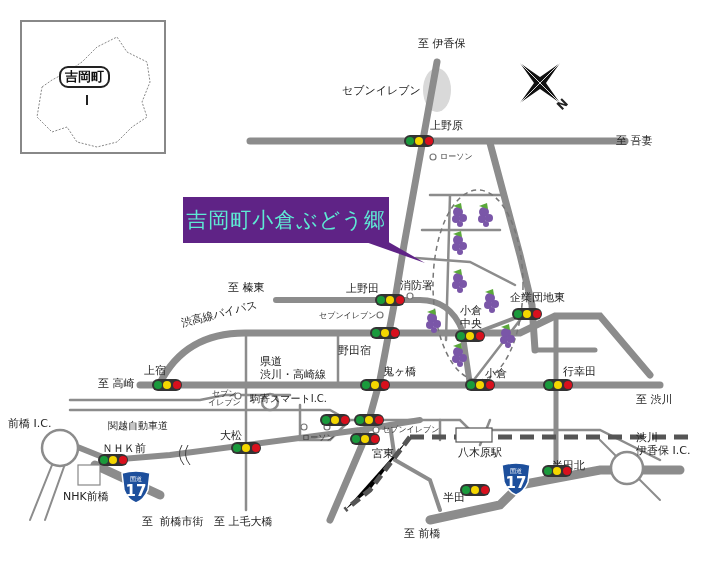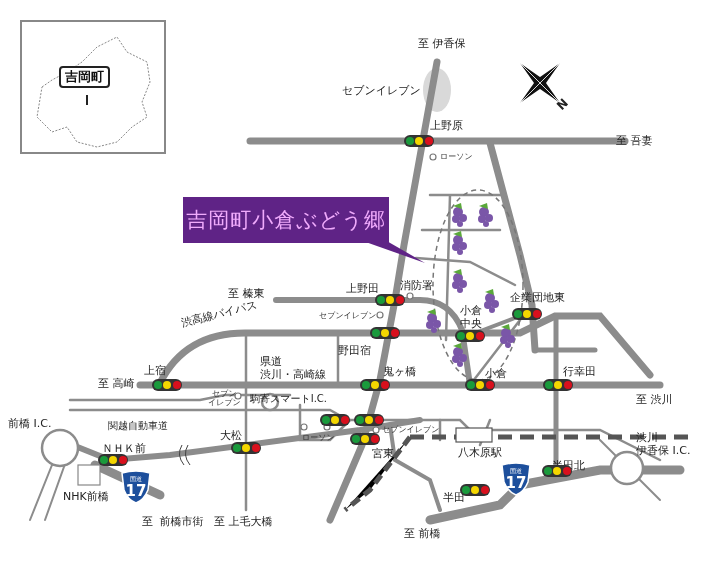--- a/index.html
+++ b/index.html
@@ -4,26 +4,26 @@
 <style>
   html, body { margin:0; padding:0; background:#ffffff; }
   body { width:701px; height:561px; position:relative; overflow:hidden;
          font-family: "DejaVu Sans", "Liberation Sans", sans-serif; }
   #map { position:absolute; left:0; top:0; width:701px; height:561px; }
   .lbl { position:absolute; font-size:11px; color:#222; white-space:nowrap; line-height:1.15; }
   .lbl.sm { font-size:8px; color:#333; }
   .lbl.md { font-size:12px; }
   .lbl.lg { font-size:10px; }
   .banner { position:absolute; left:183px; top:197px; width:206px; height:46px;
-            background:#5f2386; color:#f0abfc; font-size:21px; display:flex;
+            background:#5f2386; color:#5eead4; font-size:21px; display:flex;
             align-items:center; justify-content:center; letter-spacing:1px; }
   .inset { position:absolute; left:20px; top:20px; width:142px; height:130px;
            border:2px solid #888; background:#fff; overflow:hidden; }
   .inset-label { position:absolute; left:37px; top:44px; border:2px solid #222;
-                 border-radius:4px; padding:0 4px; font-size:13px; font-weight:bold;
+                 border-radius:9px; padding:0 4px; font-size:13px; font-weight:bold;
                  background:#fff; color:#111; }
   .light { position:absolute; width:30px; height:12px; background:#333; border-radius:6px;
            display:flex; align-items:center; justify-content:space-evenly; }
   .light i { display:block; width:8px; height:8px; border-radius:50%; }
   .light i.g { background:#1a9a3c; }
   .light i.y { background:#f4d600; }
   .light i.r { background:#d8101d; }
   .route-shield { position:absolute; width:32px; height:34px;text-decoration:underline; }
   .route-shield .txt-top { position:absolute; top:5px; left:0; width:100%; text-align:center;
                            font-size:6px; color:#fff; }
@@ -176,21 +176,21 @@
   <div class="inset-label">吉岡町</div>
   <div style="position:absolute;left:64px;top:73px;width:4px;height:10px;border-left:2px solid #222;"></div>
 </div>
 
 <div class="banner">吉岡町小倉ぶどう郷</div>
 
 <div class="lbl md" style="left:558px;top:98px;font-weight:bold;transform:rotate(-45deg);">N</div>
 
 <div class="lbl" style="left:418px;top:38px;">至 伊香保</div>
 <div class="lbl" style="left:616px;top:135px;">至 吾妻</div>
-<div class="lbl" style="left:228px;top:288px;">至 榛東</div>
+<div class="lbl" style="left:228px;top:282px;">至 榛東</div>
 <div class="lbl" style="left:98px;top:378px;">至 高崎</div>
 <div class="lbl" style="left:636px;top:394px;">至 渋川</div>
 <div class="lbl" style="left:142px;top:516px;font-family:Liberation Mono, monospace;">至 前橋市街</div>
 <div class="lbl" style="left:214px;top:516px;">至 上毛大橋</div>
 <div class="lbl" style="left:404px;top:528px;">至 前橋</div>
 
 <div class="lbl" style="left:430px;top:120px;">上野原</div>
 <div class="lbl" style="left:346px;top:283px;">上野田</div>
 <div class="lbl" style="left:338px;top:345px;">野田宿</div>
 <div class="lbl" style="left:383px;top:366px;">鬼ヶ橋</div>

